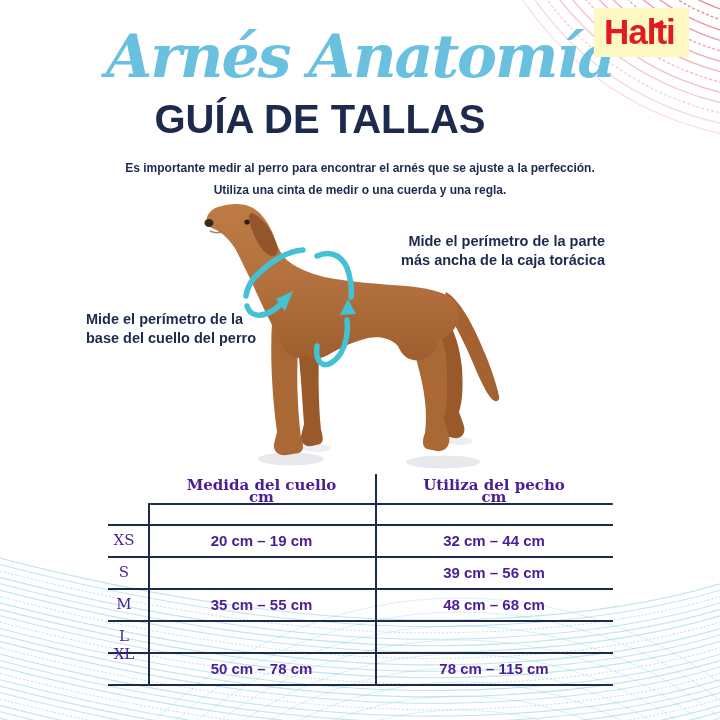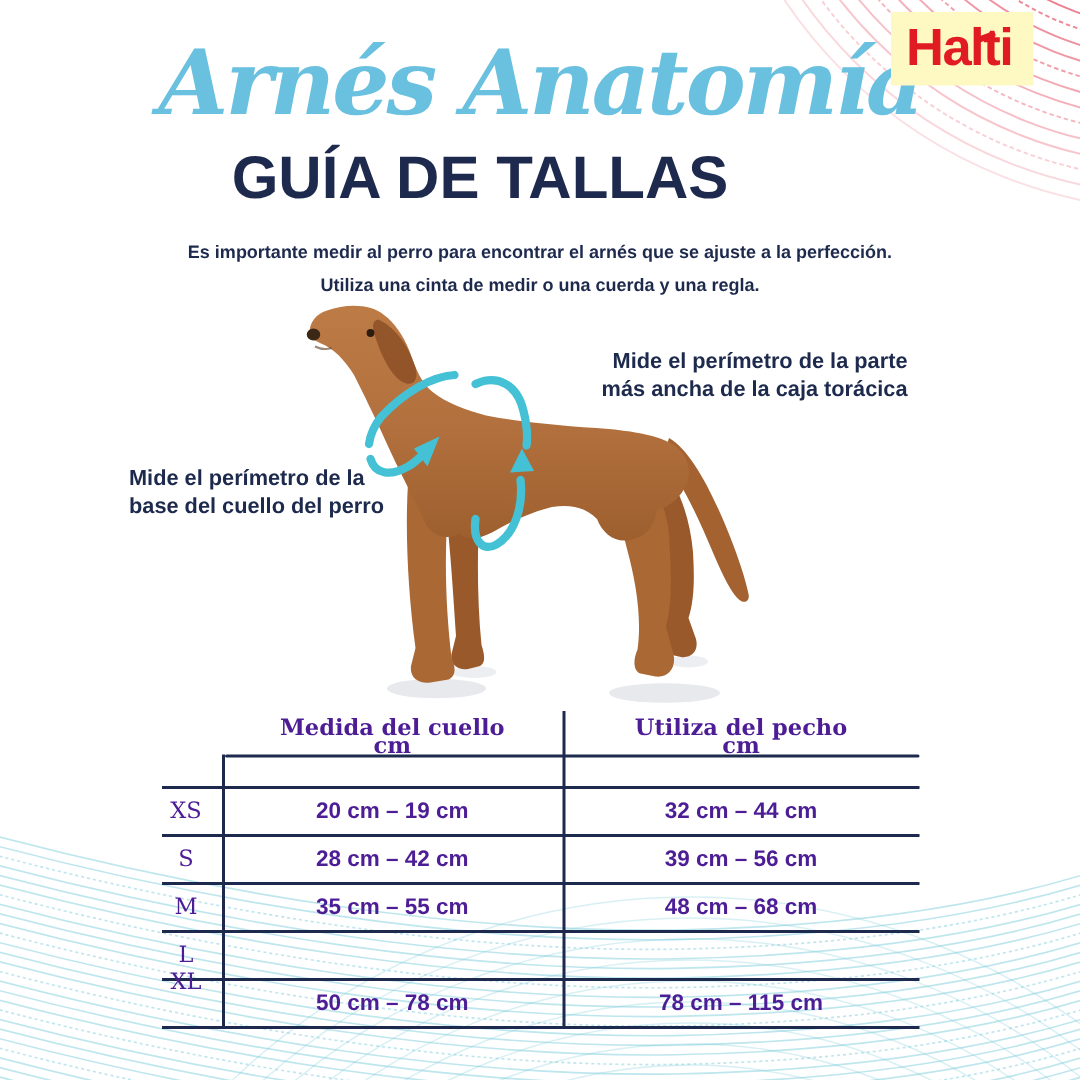--- a/index.html
+++ b/index.html
@@ -227,21 +227,20 @@
     <div class="cell hcell c2">Medida del cuello</div>
     <div class="cell hcell c3">Utiliza del pecho</div>
     <div class="cell ucell c2">cm</div>
     <div class="cell ucell c3">cm</div>
 
     <div class="cell drow c1" style="top:54px">XS</div>
     <div class="cell drow c2" style="top:54px">20 cm – 19 cm</div>
     <div class="cell drow c3" style="top:54px">32 cm – 44 cm</div>
 
     <div class="cell drow c1" style="top:86px">S</div>
-    <div class="cell drow c2" style="top:86px">28 cm – 42 cm</div>
     <div class="cell drow c3" style="top:86px">39 cm – 56 cm</div>
 
     <div class="cell drow c1" style="top:118px">M</div>
     <div class="cell drow c2" style="top:118px">35 cm – 55 cm</div>
     <div class="cell drow c3" style="top:118px">48 cm – 68 cm</div>
 
     <div class="cell drow c1" style="top:150px">L</div>
 
     <div class="cell drow c1" style="top:168px">XL</div>
     <div class="cell drow c2" style="top:182px">50 cm – 78 cm</div>

